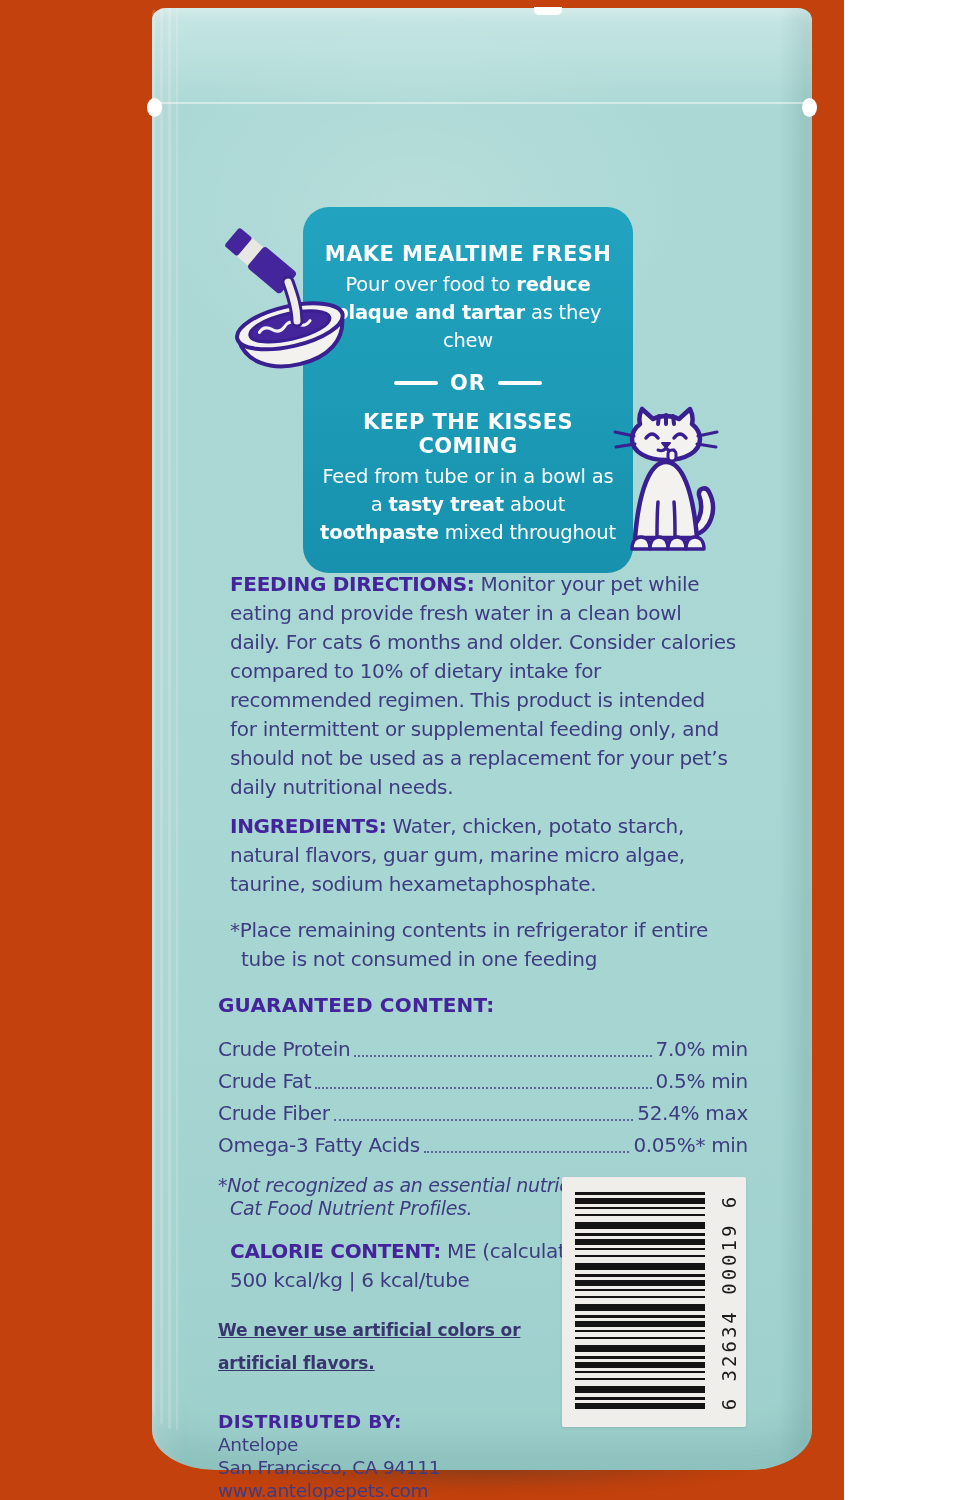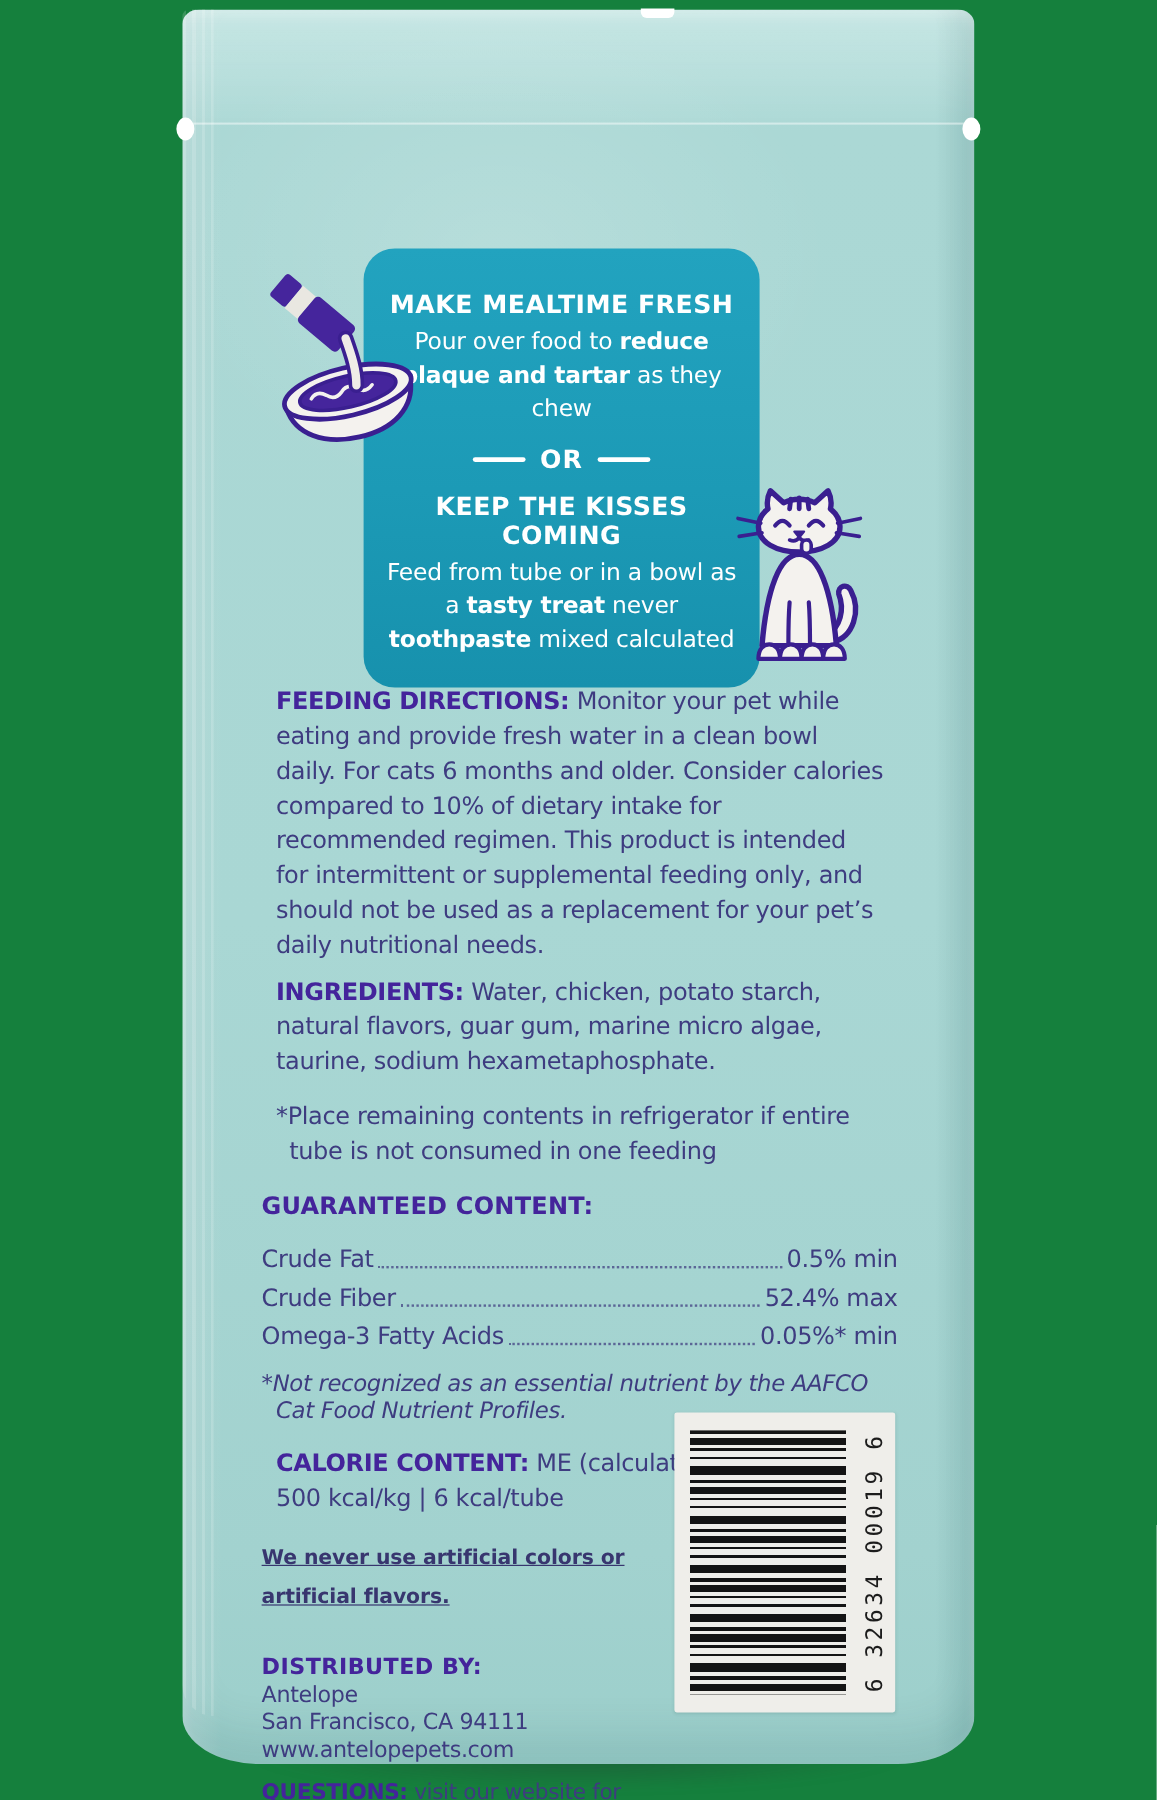--- a/index.html
+++ b/index.html
@@ -1,18 +1,18 @@
 <!DOCTYPE html>
 <html><head>
 <meta charset="utf-8">
 <style>
   * { margin:0; padding:0; box-sizing:border-box; }
   html,body { width:964px; height:1500px; background:#ffffff; overflow:hidden;
     font-family:"DejaVu Sans", sans-serif; }
-  .scene { position:relative; width:964px; height:1500px; background:#15803d; }
+  .scene { position:relative; width:844px; height:1500px; background:#c2410c; }
 
   
   .ground-shadow { position:absolute; left:100px; top:1418px; width:764px; height:90px;
     background:radial-gradient(ellipse 50% 45% at 50% 50%, rgba(40,50,50,.38), rgba(40,50,50,0) 72%);
     filter:blur(4px); }
 
   
   .pouch { position:absolute; left:152px; top:8px; width:660px; height:1462px;
     background:
       radial-gradient(60% 20% at 40% 14%, rgba(255,255,255,.14), rgba(255,255,255,0) 70%),
@@ -104,21 +104,21 @@
         <div class="hero-h">MAKE MEALTIME FRESH</div>
         <p><span>Pour over food to </span><span class="b">reduce plaque and tartar</span><span> as they chew</span></p>
       </div>
       <div class="or-divider">
         <span class="dash"></span>
         <span>OR</span>
         <span class="dash"></span>
       </div>
       <div>
         <div class="hero-h">KEEP THE KISSES COMING</div>
-        <p><span>Feed from tube or in a bowl as a </span><span class="b">tasty treat</span><span> never </span><span class="b">toothpaste</span><span> mixed calculated</span></p>
+        <p><span>Feed from tube or in a bowl as a </span><span class="b">tasty treat</span><span> about </span><span class="b">toothpaste</span><span> mixed throughout</span></p>
       </div>
     </div>
 
     <svg class="tube-icon" width="152" height="176" viewBox="0 0 152 176">
       <g stroke="#3a1f90" stroke-linejoin="round" stroke-linecap="round">
         <g transform="rotate(-50 45 40)" stroke="none">
           <rect x="31" y="1" width="24" height="17" rx="3" fill="#45259c"></rect>
           <rect x="31" y="18" width="24" height="14" fill="#e9e7e1"></rect>
           <rect x="29" y="32" width="28" height="43" rx="4" fill="#45259c"></rect>
         </g>
@@ -163,20 +163,25 @@
       <p class="para mb-lg">
         <span class="h">INGREDIENTS:</span>
         <span>Water, chicken, potato starch, natural flavors, guar gum, marine micro algae, taurine, sodium hexametaphosphate.</span>
       </p>
 
       <p class="para hang mb-lg">*Place remaining contents in refrigerator if entire tube is not consumed in one feeding</p>
 
       <p class="h ga-h">GUARANTEED CONTENT:</p>
       <div>
 
+          <div class="ga-row">
+            <span class="nm">Crude Protein</span>
+            <span class="dots"></span>
+            <span class="val">7.0% min</span>
+          </div>
 
           <div class="ga-row">
             <span class="nm">Crude Fat</span>
             <span class="dots"></span>
             <span class="val">0.5% min</span>
           </div>
 
           <div class="ga-row">
             <span class="nm">Crude Fiber</span>
             <span class="dots"></span>

